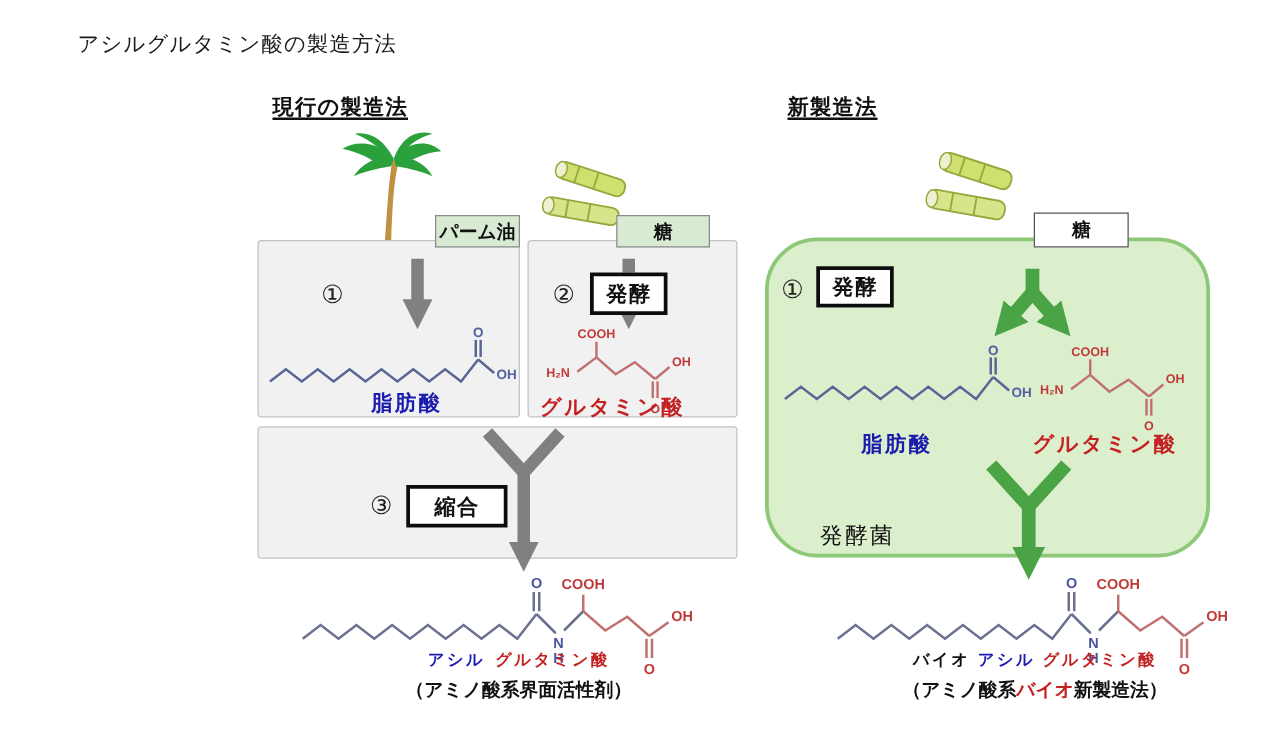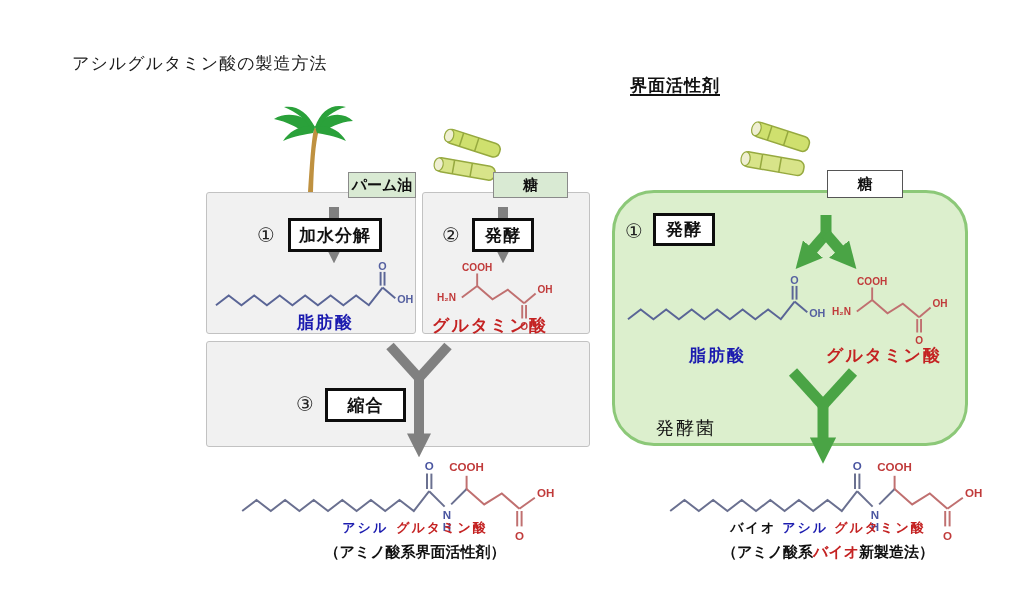--- a/index.html
+++ b/index.html
@@ -51,22 +51,23 @@
     <defs>
       <marker id="ahGray" viewBox="0 0 10 10" refX="4" refY="5" markerWidth="2.4" markerHeight="2.4" orient="auto">
           <path d="M0,0 L10,5 L0,10 Z" fill="#808080"></path>
         </marker>
       <marker id="ahGreen" viewBox="0 0 10 10" refX="4" refY="5" markerWidth="2.4" markerHeight="2.4" orient="auto">
           <path d="M0,0 L10,5 L0,10 Z" fill="#4aa445"></path>
         </marker>
     </defs>
   </svg>
 
-  <div class="abs title" style="left:72px;top:24px;margin-top:28px;">アシルグルタミン酸の製造方法</div>
-  <div class="abs col-header" style="left:630px;top:74px;">界面活性剤</div>
+  <div class="abs title" style="left:62px;top:24px;">アシルグルタミン酸の製造方法</div>
+  <div class="abs col-header" style="left:218px;top:74px;">現行の製造法</div>
+  <div class="abs col-header" style="left:630px;top:74px;">新製造法</div>
 
   <svg class="abs" style="left:266px;top:102px;" width="88" height="90" viewBox="0 0 88 90">
     <path d="M42,90 C44,62 45,42 48,26 L53,27 C49,43 48,62 47,90 Z" fill="#bf9140"></path>
     <g fill="#2aa13a">
       <path d="M49,25 C39,13 21,9 8,17 C21,20 32,25 38,31 Z"></path>
       <path d="M49,25 C59,11 77,9 87,19 C73,20 62,26 57,31 Z"></path>
       <path d="M49,25 C41,10 31,3 18,5 C30,10 41,18 45,27 Z"></path>
       <path d="M49,25 C55,8 67,1 80,5 C68,8 57,16 53,27 Z"></path>
       <path d="M49,25 C37,22 24,28 17,39 C28,34 41,32 47,31 Z"></path>
       <path d="M49,25 C61,22 74,28 80,39 C69,34 57,32 51,31 Z"></path>
@@ -137,23 +138,20 @@
       <span>パーム油</span>
     </div>
   <div class="abs tag-box tag-green" style="left:493px;top:172px;width:75px;height:26px;">
       <span>糖</span>
     </div>
   <div class="abs tag-box tag-white" style="left:827px;top:170px;width:76px;height:28px;">
       <span>糖</span>
     </div>
 
   <span class="abs step-num" style="left:257px;top:223px;">①</span>
-  <div class="abs step-box" style="left:288px;top:218px;width:94px;height:34px;">
-      <span>加水分解</span>
-    </div>
 
   <span class="abs step-num" style="left:442px;top:223px;">②</span>
   <div class="abs step-box" style="left:472px;top:218px;width:62px;height:34px;">
       <span>発酵</span>
     </div>
 
   <span class="abs step-num" style="left:296px;top:392px;">③</span>
   <div class="abs step-box" style="left:325px;top:388px;width:81px;height:34px;">
       <span>縮合</span>
     </div>

